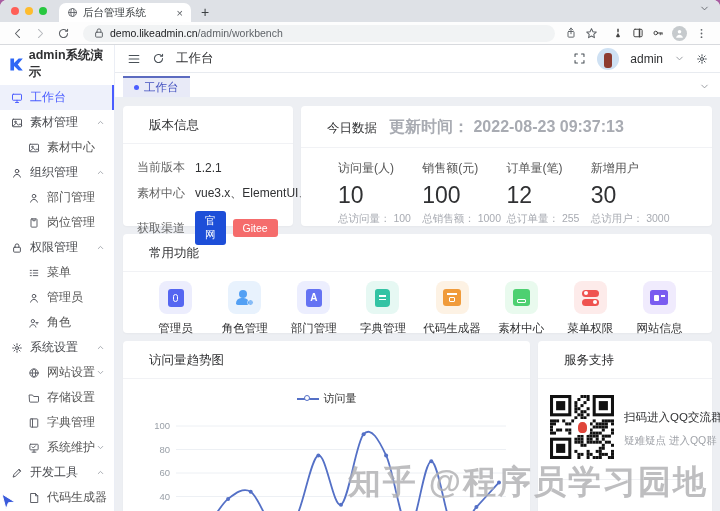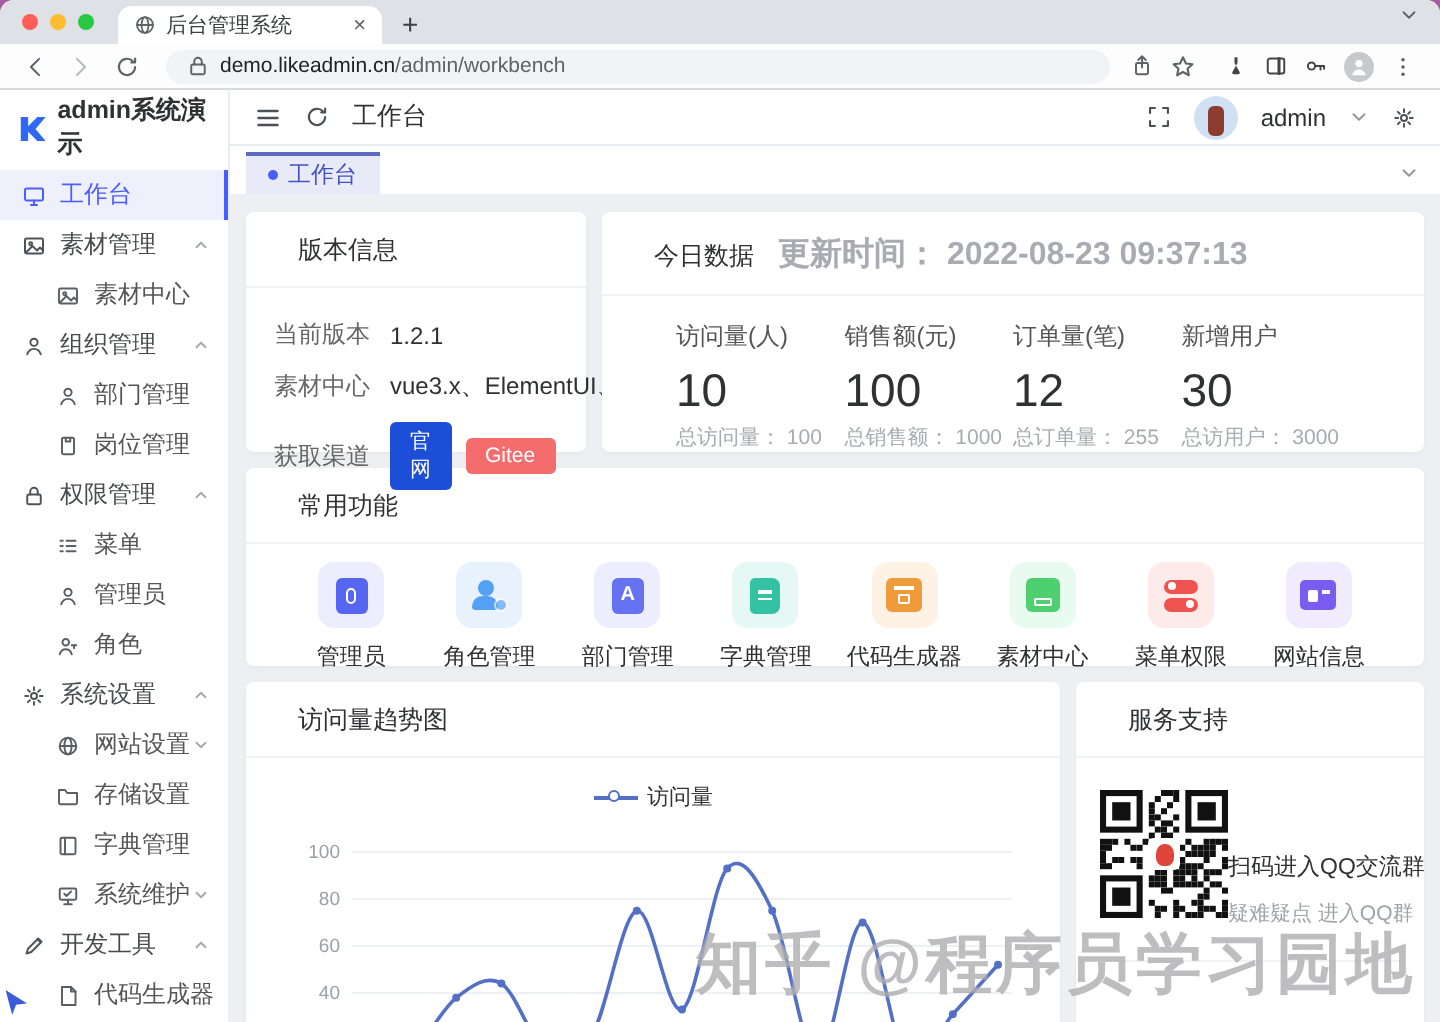--- a/index.html
+++ b/index.html
@@ -81,21 +81,21 @@
 
   
   .chart-card { flex:1; min-width:0; }
   .legend { display:flex; justify-content:center; align-items:center; gap:5px; margin-top:12px; }
   .legend .sym { width:22px; height:2px; background:#5470c6; position:relative; }
   .legend .sym i { position:absolute; left:7px; top:-3px; width:6px; height:6px; border:1.5px solid #5470c6; background:#fff; border-radius:50%; display:block; }
   .legend .l-text { font-size:11px; color:#333; }
 
   
   .support-card { width:174px; flex-shrink:0; }
-  .sup-body { padding:16px 12px 0; display:flex; align-items:flex-end; }
+  .sup-body { padding:16px 12px 0; display:flex; align-items:center; gap:10px; }
   .qr-box { flex-shrink:0; position:relative; }
   .qr-pg { position:absolute; left:24px; top:24px; width:16px; height:16px; background:#fff; border-radius:3px; display:flex; align-items:center; justify-content:center; }
   .qr-pg i { width:9px; height:11px; background:#e0453a; border-radius:45% 45% 40% 40%; display:block; }
   .sup-txt .cap-main { font-size:11.5px; color:#303133; white-space:nowrap; }
   .sup-txt .cap-sub { font-size:10.5px; color:#a0a3a9; margin-top:9px; white-space:nowrap; }
   .sup-div { margin:16px 12px 0; border-bottom:1px solid #f0f1f4; }
 
   .watermark { position:absolute; right:12px; bottom:6px; font-size:33px; font-weight:700; letter-spacing:2px; color:rgba(125,125,130,.5); text-shadow:0 0 1px rgba(255,255,255,.65); pointer-events:none; z-index:50; white-space:nowrap; }
   .cursor { position:absolute; left:1px; bottom:0; z-index:60; }
 </style>

